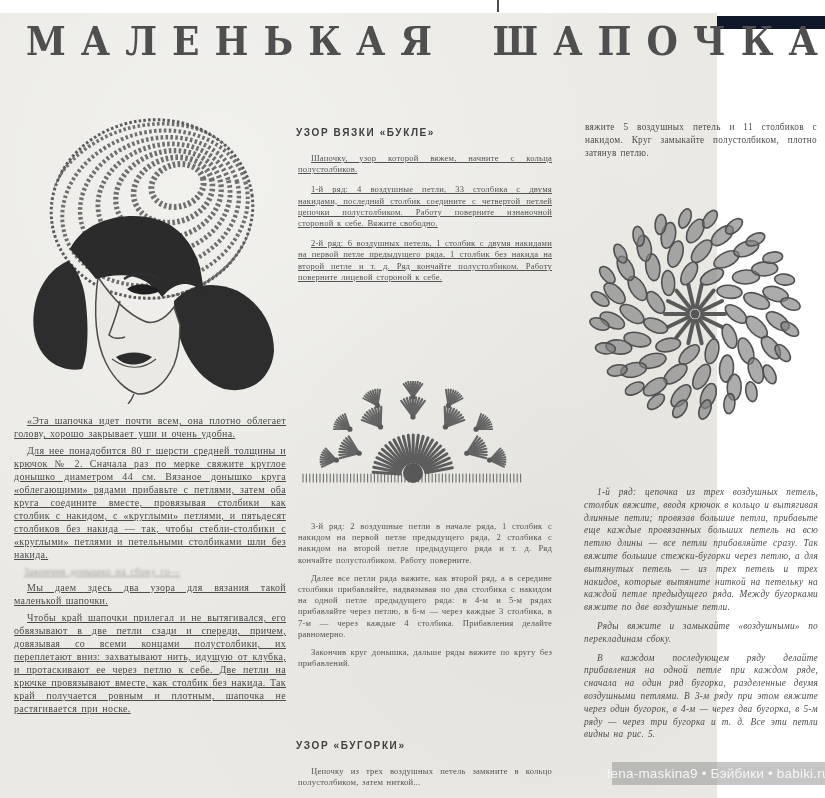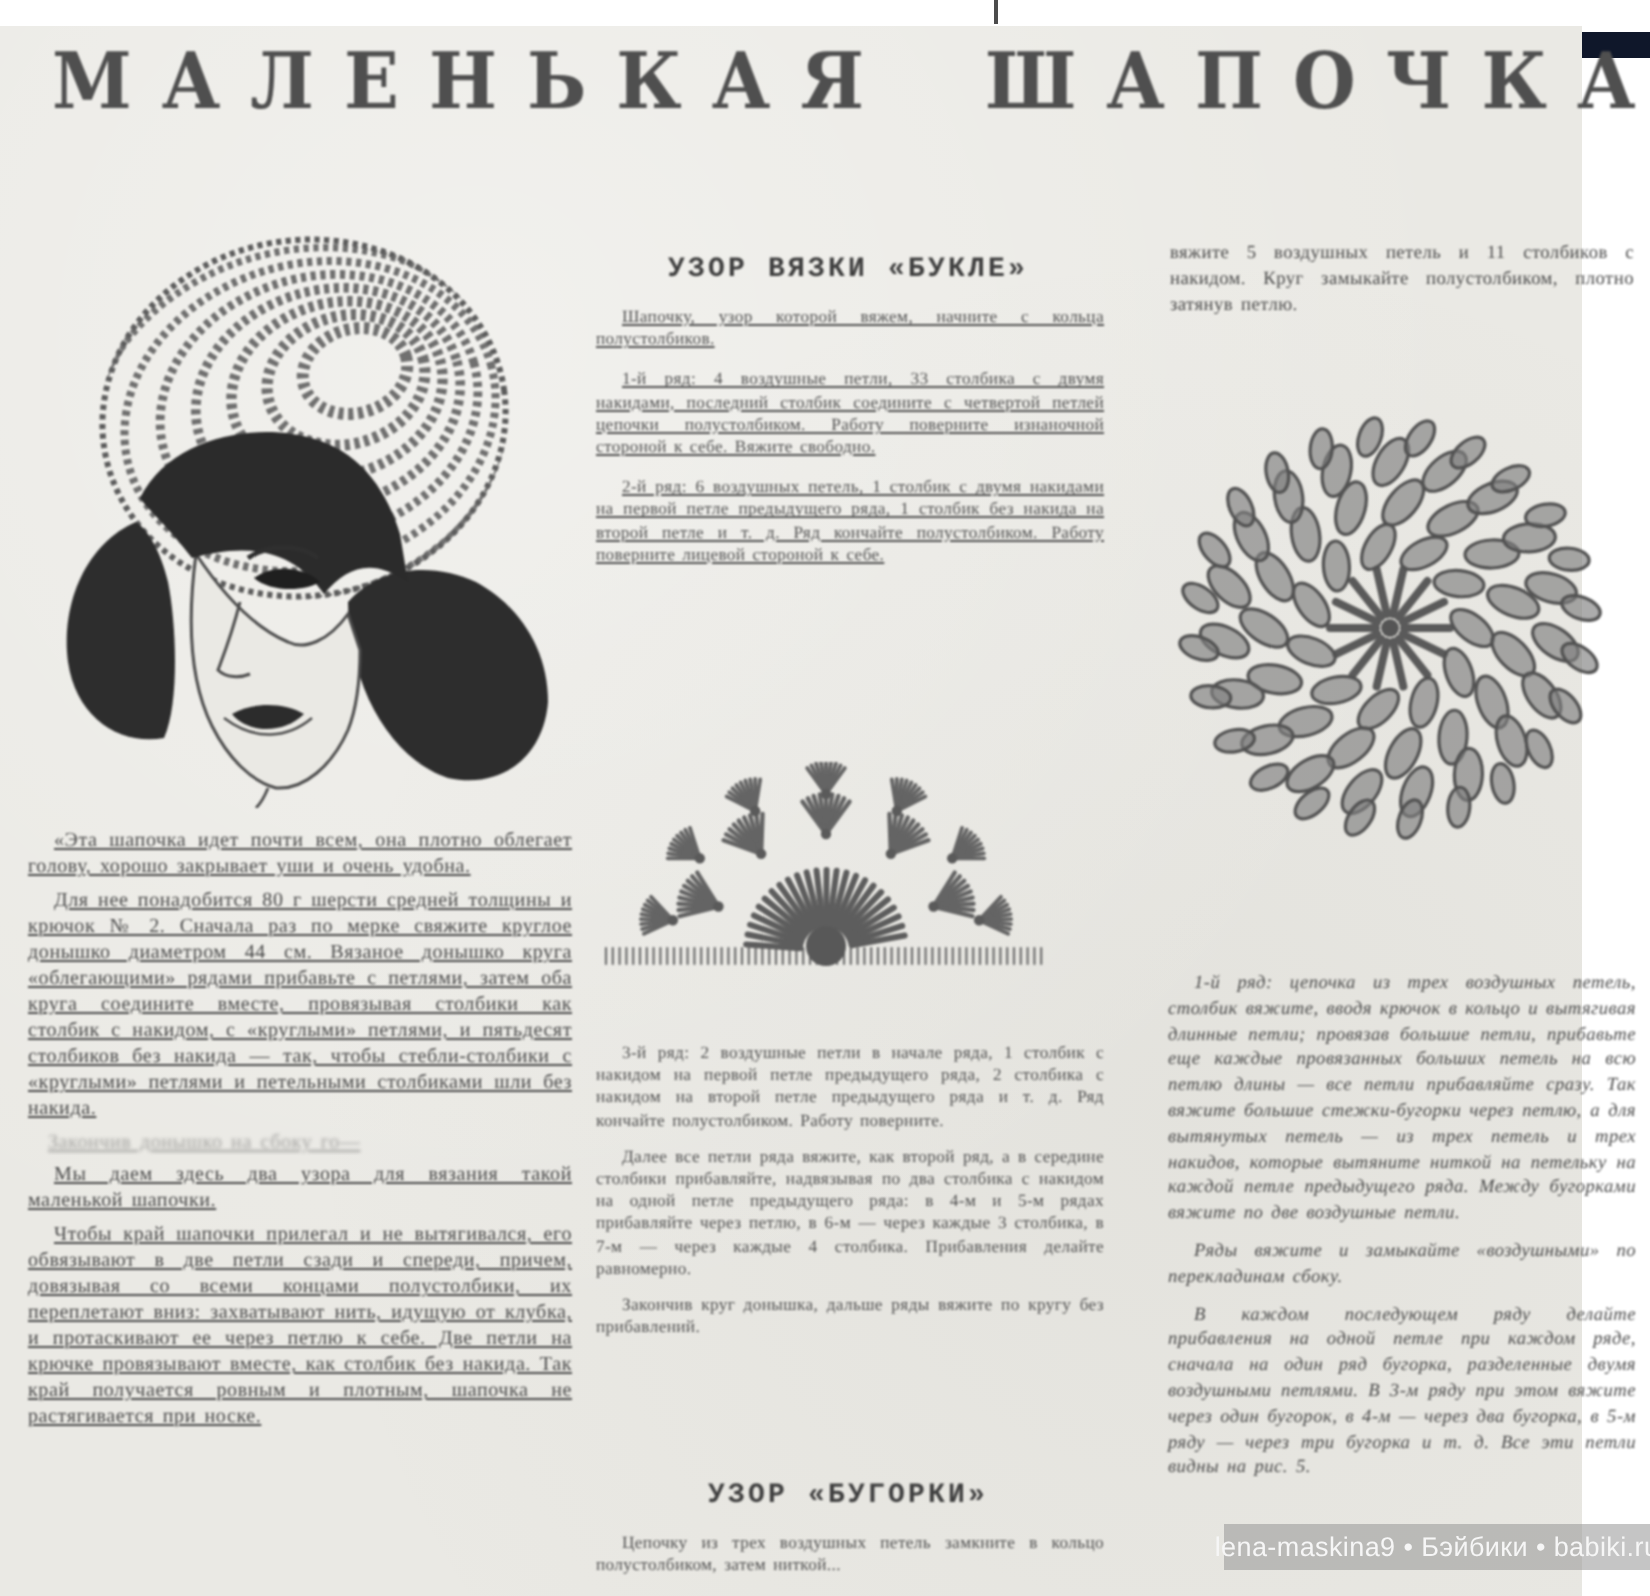--- a/index.html
+++ b/index.html
@@ -4,35 +4,35 @@
 <style>
   html,body{margin:0;padding:0;background:#fff;}
   .stage{position:relative;width:825px;height:798px;overflow:hidden;background:#fff;
          font-family:"Liberation Serif",serif;}
   
   .top-strip{position:absolute;left:0;top:16px;width:825px;height:13px;overflow:hidden;background:#0f172a;}
   .top-strip .cropped{margin-top:-14px;font-family:"Liberation Sans",sans-serif;font-size:25px;
          color:#8d8d8d;letter-spacing:1.5px;padding-left:2px;white-space:nowrap;filter:blur(0.3px);}
   .caret-mark{position:absolute;left:497px;top:0;width:2px;height:12px;background:#4c4c4c;}
   
-  .paper{position:absolute;left:0;top:13px;width:791px;height:785px;
+  .paper{position:absolute;left:0;top:13px;width:717px;height:785px;
          background:#eae9e4;
          background-image:radial-gradient(circle at 30% 20%,rgba(255,255,255,.35),rgba(255,255,255,0) 60%),
                           radial-gradient(circle at 75% 70%,rgba(120,120,110,.06),rgba(0,0,0,0) 55%);}
   .headline{position:absolute;left:0;top:9px;width:825px;text-align:center;margin:0;
          font-family:"DejaVu Serif",serif;font-weight:700;font-size:36px;line-height:38px;
          letter-spacing:15px;word-spacing:18px;color:#4f4f4f;white-space:nowrap;
          transform:scaleY(1.08);filter:blur(0.55px);padding-left:26px;box-sizing:border-box;}
   
   .col{position:absolute;color:#4b4b4b;text-align:justify;filter:blur(0.55px);}
   .col p{margin:0 0 4px 0;text-indent:13px;}
   .left-col{left:14px;top:401px;width:272px;font-size:10px;line-height:13px;letter-spacing:.3px;word-spacing:1.5px;text-decoration:underline;}
   .faded-line{opacity:.45;filter:blur(.8px);text-indent:10px;margin:1px 0 3px 0;}
-  .mid-head{position:absolute;margin:0;font-family:Liberation Mono, monospace;font-weight:700;
-         font-size:14px;letter-spacing:1.6px;color:#3f3f3f;text-align:center;filter:blur(0.45px);}
+  .mid-head{position:absolute;margin:0;font-family:Liberation Sans, sans-serif;font-weight:700;
+         font-size:10px;letter-spacing:1.6px;color:#3f3f3f;filter:blur(0.45px);}
   .h-boucle{left:296px;top:114px;width:256px;}
   .h-bugorki{left:296px;top:727px;width:256px;}
   .mid-col{font-size:8.6px;line-height:11.2px;letter-spacing:.2px;word-spacing:1.2px;color:#525252;filter:blur(.65px);}
   .mid-top{left:298px;top:140px;width:254px;text-decoration:underline;}
   .mid-top p{margin-bottom:9px;}
   .mid-bottom{left:298px;top:508px;width:254px;}
   .mid-bottom p{margin-bottom:7px;}
   .mid-last{left:298px;top:753px;width:254px;}
   .right-col{font-size:9.3px;line-height:12.8px;letter-spacing:.25px;word-spacing:1.4px;}
   .right-top{left:585px;top:108px;width:232px;}

